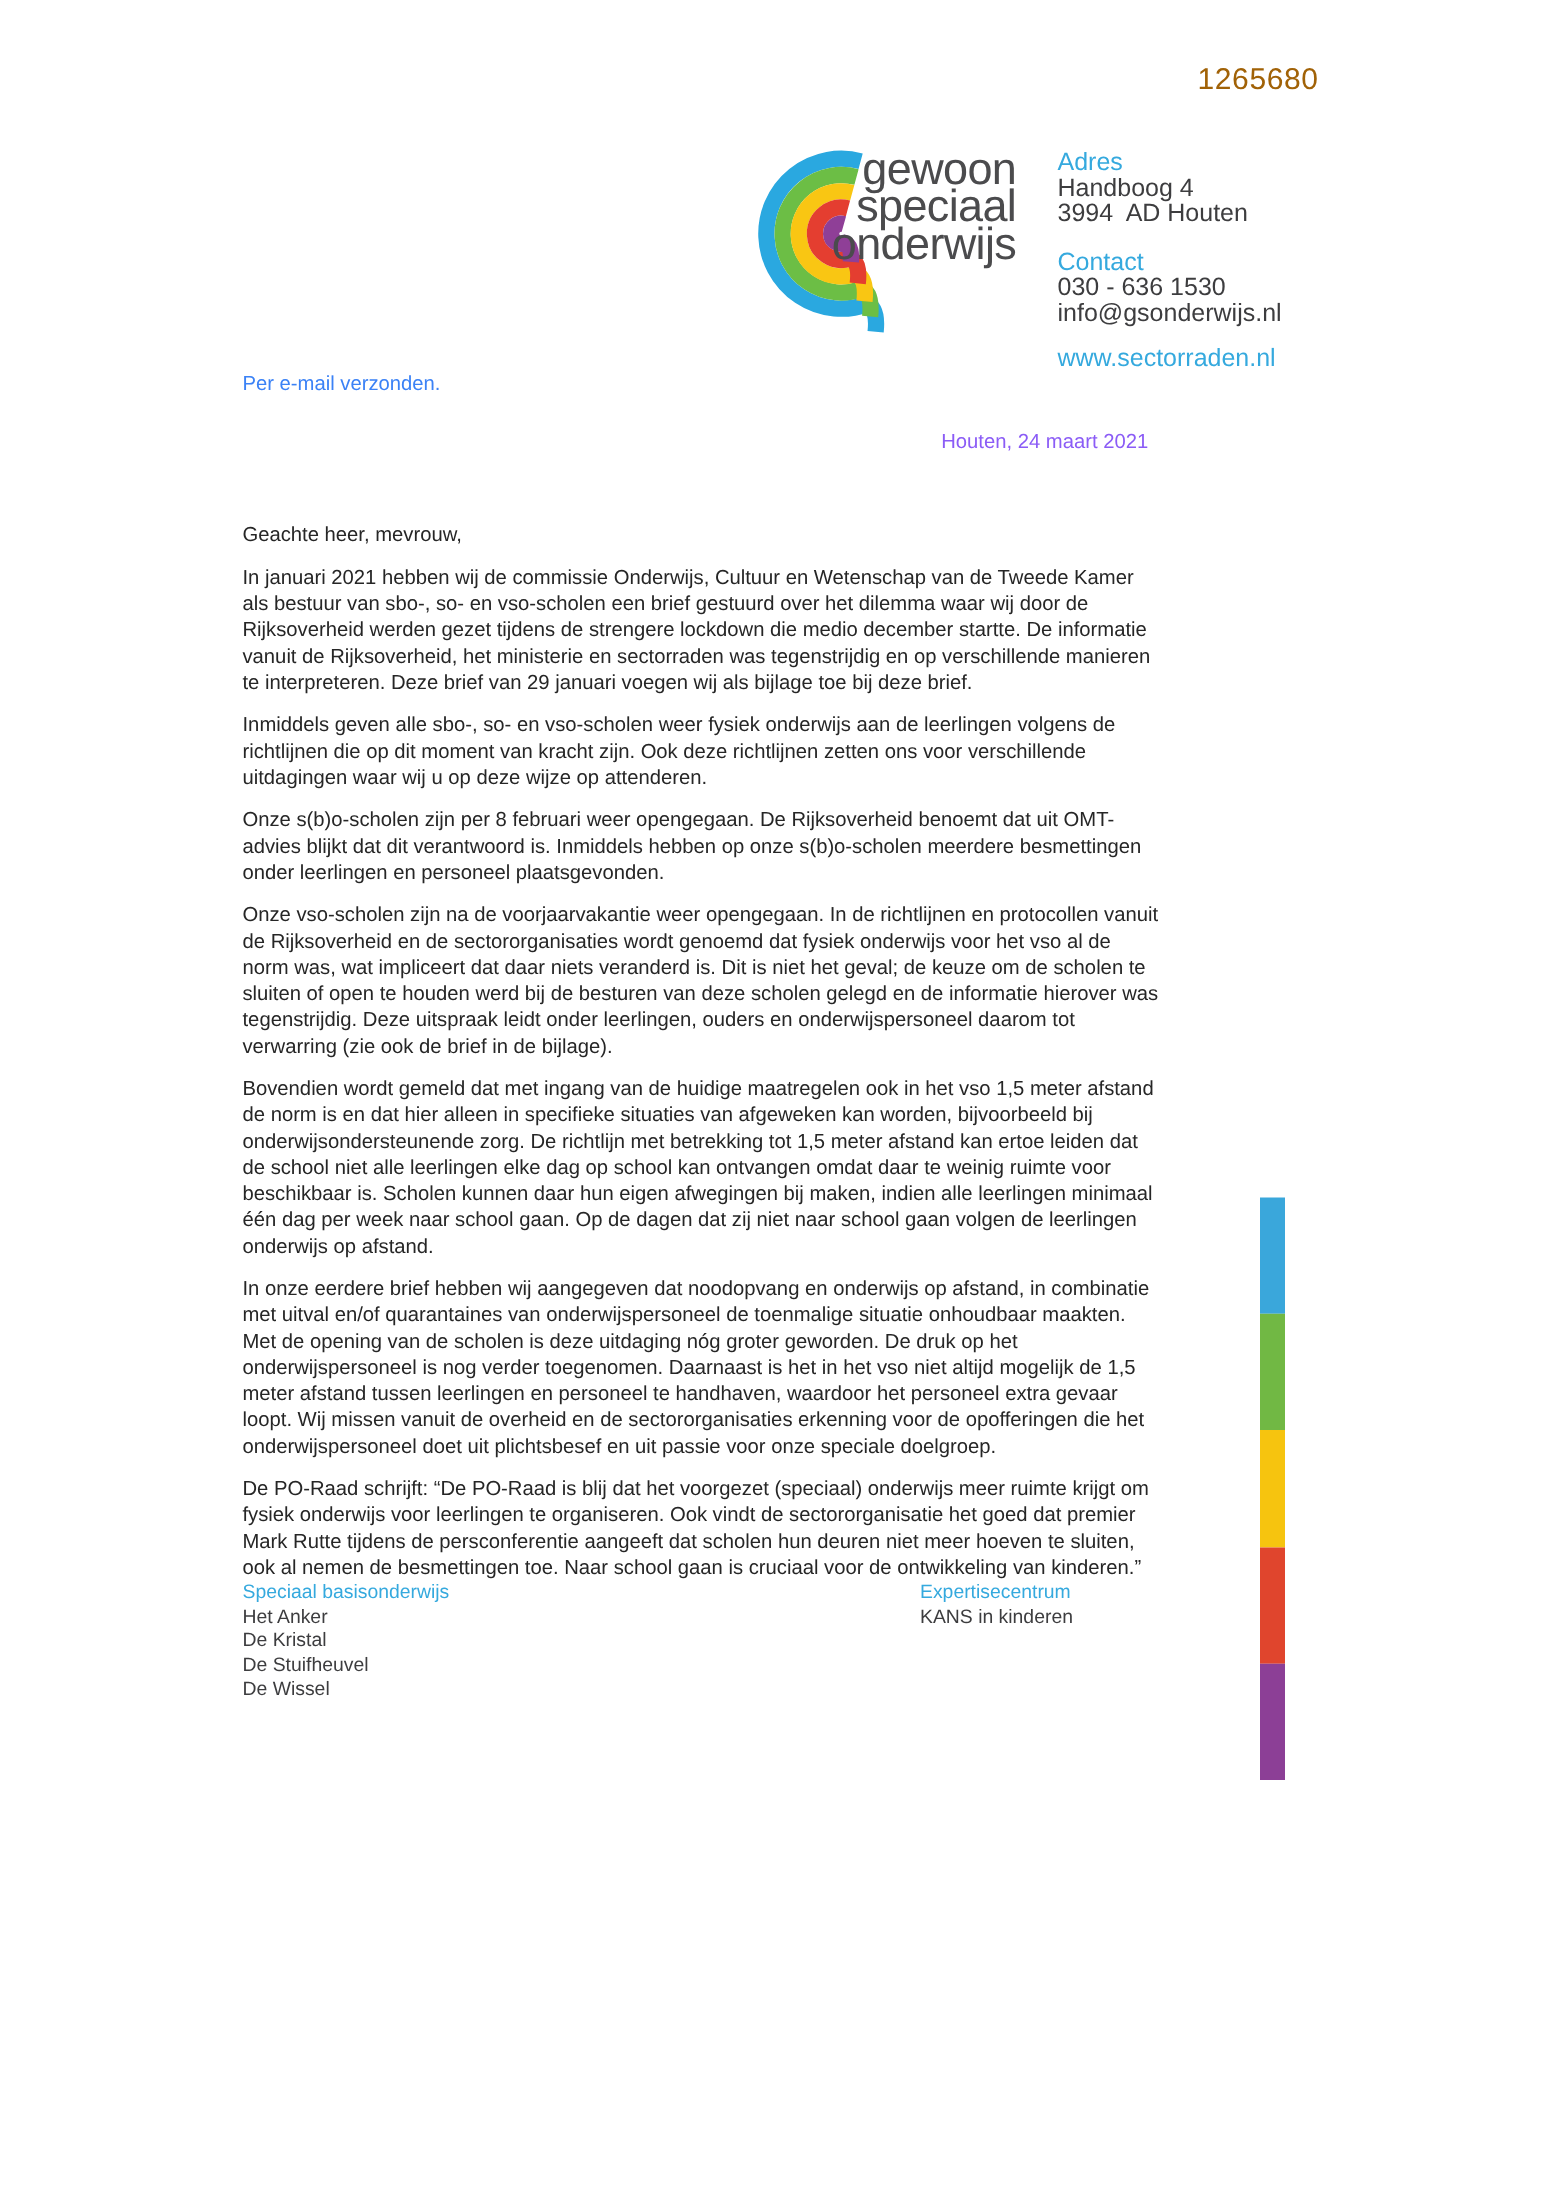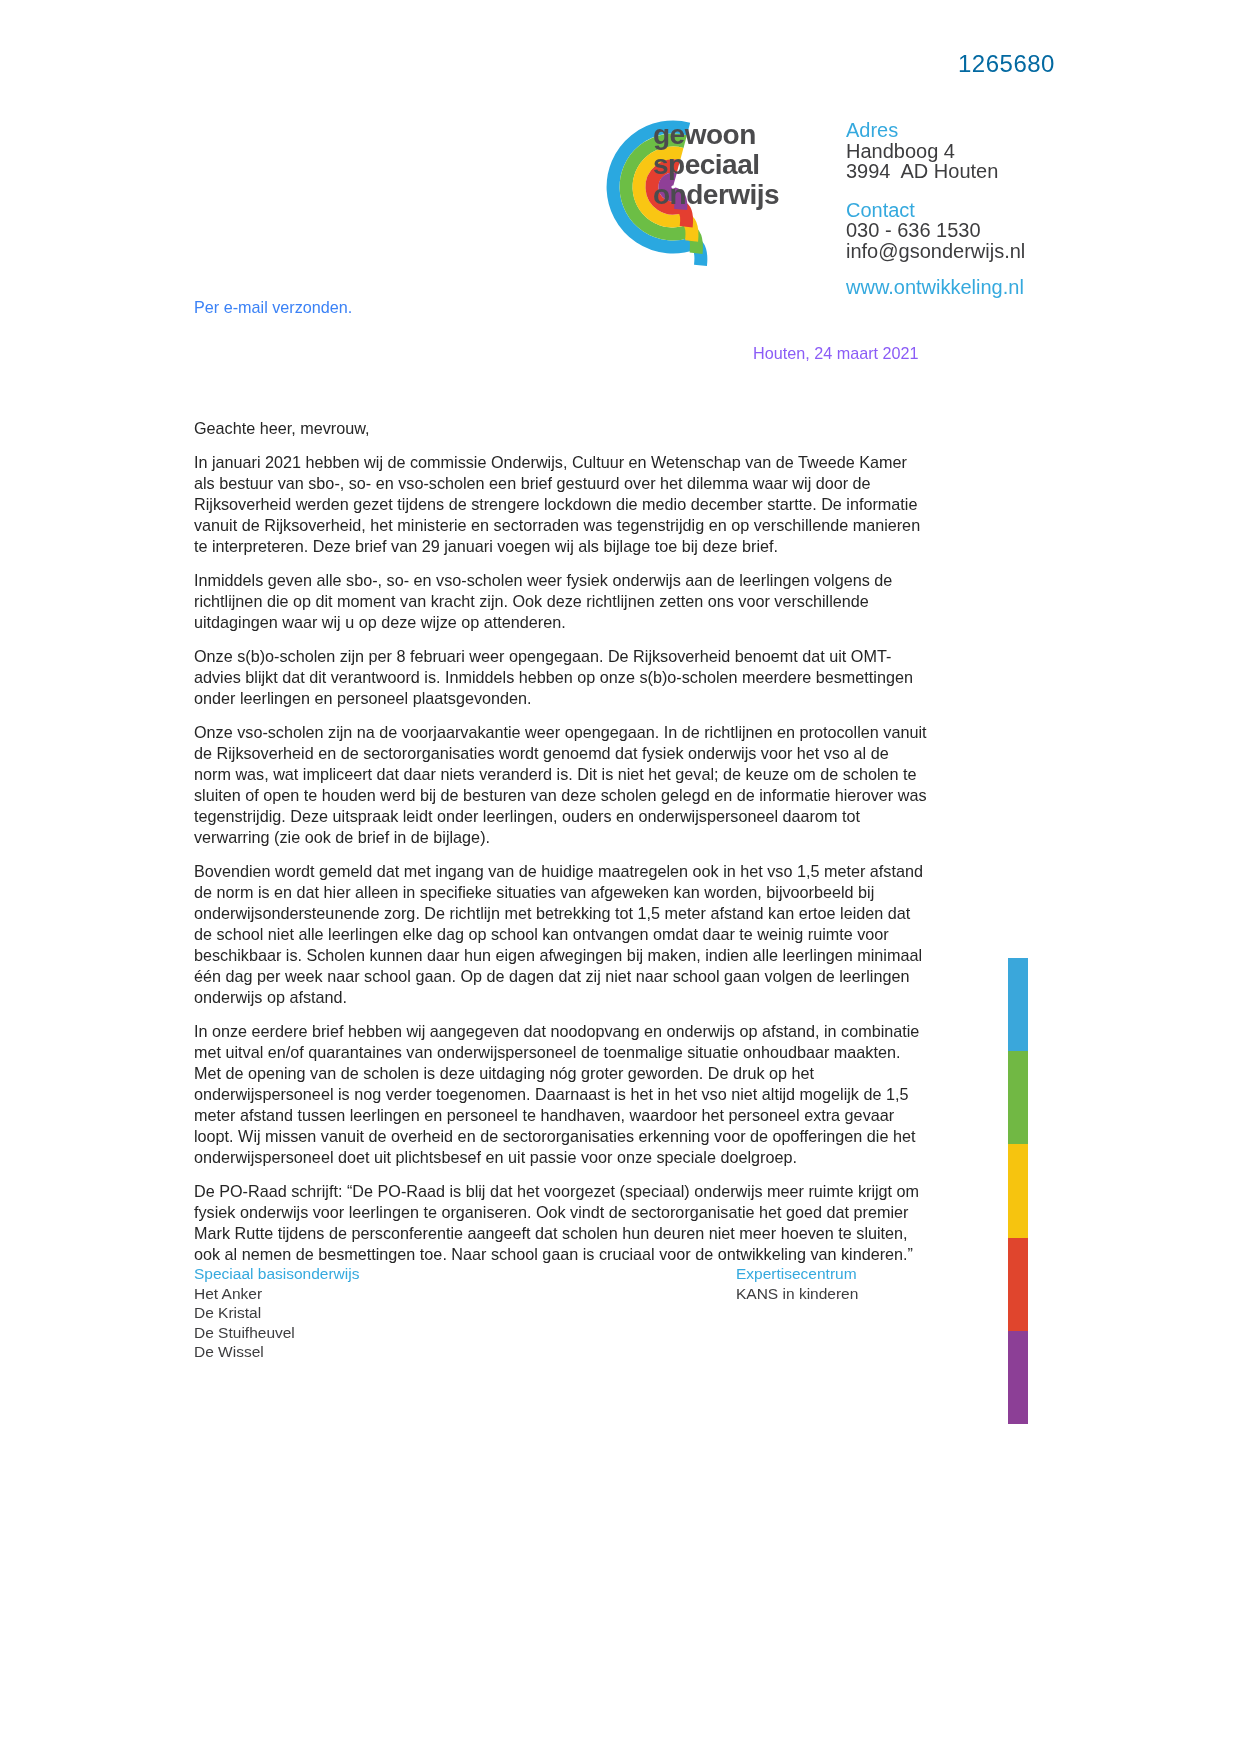--- a/index.html
+++ b/index.html
@@ -10,31 +10,31 @@
     background: #ffffff;
     font-family: "Liberation Sans", sans-serif;
     color: #2a2a2a;
     overflow: hidden;
   }
   .doc-number {
     position: absolute;
     left: 958px; top: 50px;
     font-size: 24px;
     letter-spacing: 0.5px;
-    color: #0369a1;
+    color: #a16207;
   }
   
   .logo-wrap { position: absolute; left: 595px; top: 112px; width: 218px; height: 190px; }
   .logo-arcs { position: absolute; left: 0; top: 0; }
   .logo-text {
     position: absolute; right: 0; top: 8px;
     width: 160px;
-    text-align: left;
-    font-weight: bold;
-    font-size: 28px;
+    text-align: right;
+    font-weight: normal;
+    font-size: 36px;
     line-height: 30px;
     color: #4b4b4d;
     letter-spacing: -0.5px;
   }
   
   .contact-col {
     position: absolute; left: 846px; top: 120px;
     font-size: 20px; line-height: 20.5px;
     color: #3d3d3f;
   }
@@ -107,21 +107,21 @@
 
   <div class="contact-col">
     <div class="line accent">Adres</div>
     <div class="line">Handboog 4</div>
     <div class="line">3994  AD Houten</div>
     <div class="contact-gap"></div>
     <div class="line accent">Contact</div>
     <div class="line">030 - 636 1530</div>
     <div class="line">info@gsonderwijs.nl</div>
     <div class="website-gap"></div>
-    <div class="line accent">www.ontwikkeling.nl</div>
+    <div class="line accent">www.sectorraden.nl</div>
   </div>
 
   <div class="sent-via">Per e-mail verzonden.</div>
   <div class="dateline">Houten, 24 maart 2021</div>
 
   <div class="body-text">
     <p>Geachte heer, mevrouw,</p>
     <p>In januari 2021 hebben wij de commissie Onderwijs, Cultuur en Wetenschap van de Tweede Kamer als bestuur van sbo-, so- en vso-scholen een brief gestuurd over het dilemma waar wij door de Rijksoverheid werden gezet tijdens de strengere lockdown die medio december startte. De informatie vanuit de Rijksoverheid, het ministerie en sectorraden was tegenstrijdig en op verschillende manieren te interpreteren. Deze brief van 29 januari voegen wij als bijlage toe bij deze brief.</p>
     <p>Inmiddels geven alle sbo-, so- en vso-scholen weer fysiek onderwijs aan de leerlingen volgens de richtlijnen die op dit moment van kracht zijn. Ook deze richtlijnen zetten ons voor verschillende uitdagingen waar wij u op deze wijze op attenderen.</p>
     <p>Onze s(b)o-scholen zijn per 8 februari weer opengegaan. De Rijksoverheid benoemt dat uit OMT-advies blijkt dat dit verantwoord is. Inmiddels hebben op onze s(b)o-scholen meerdere besmettingen onder leerlingen en personeel plaatsgevonden.</p>

